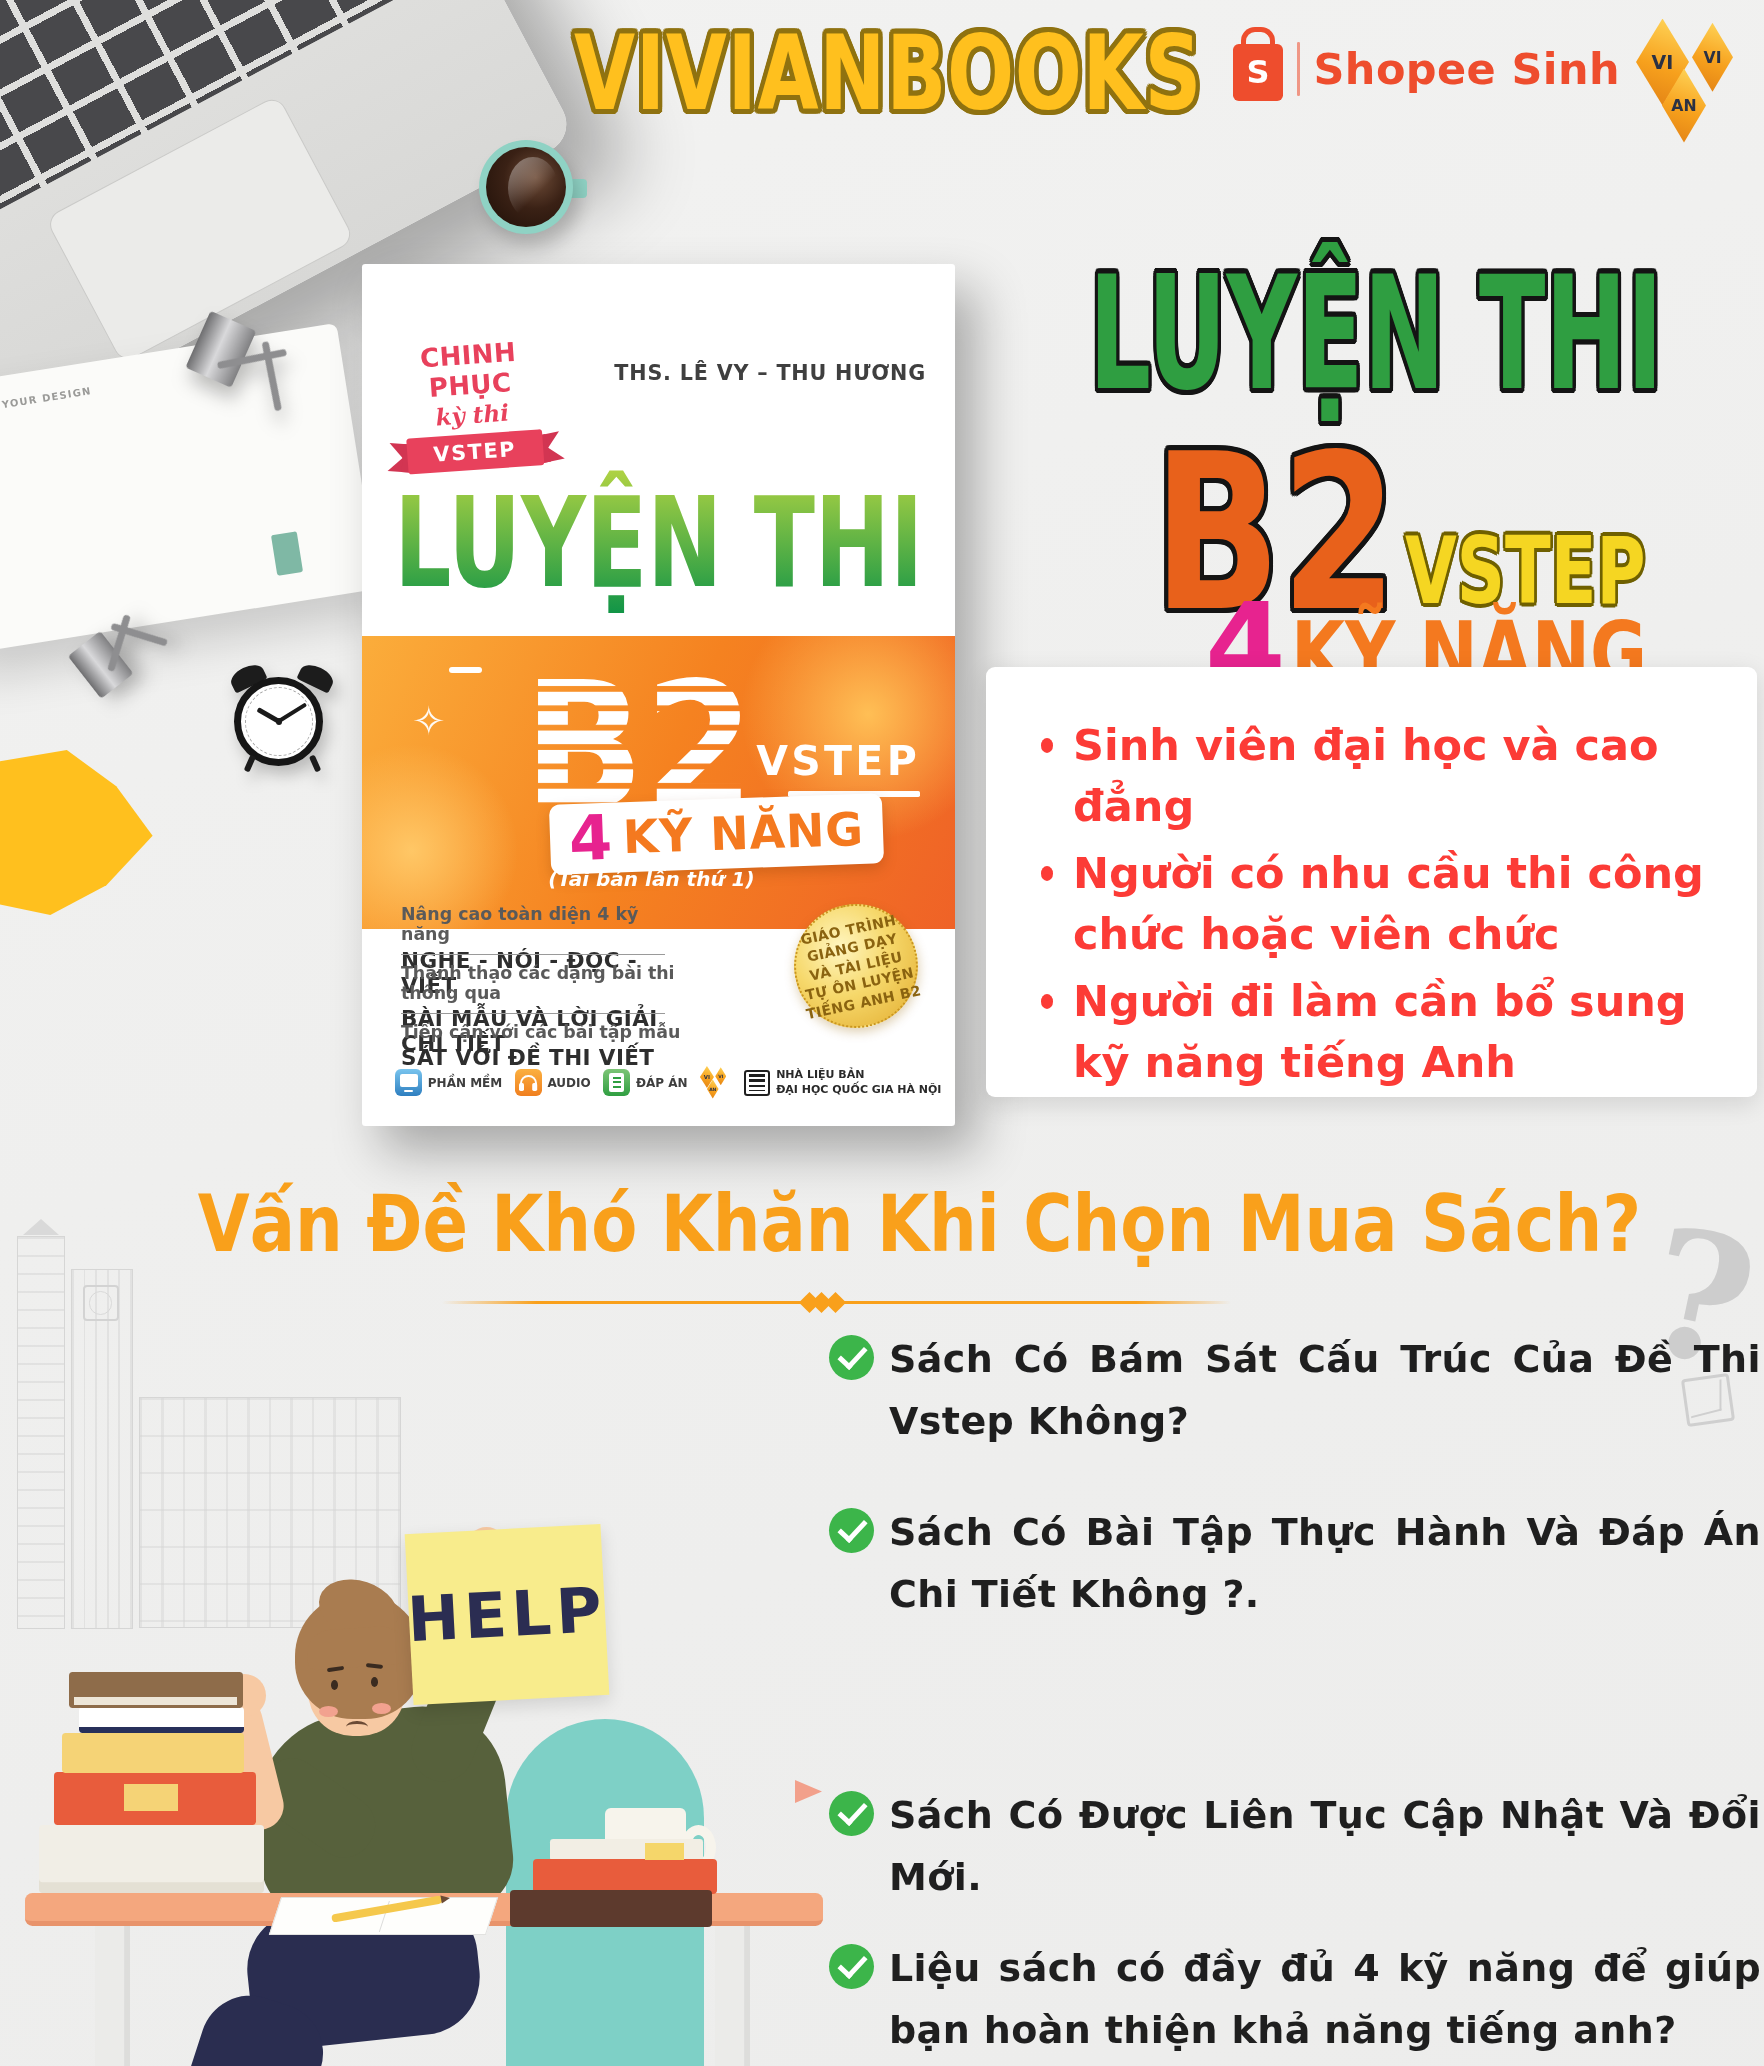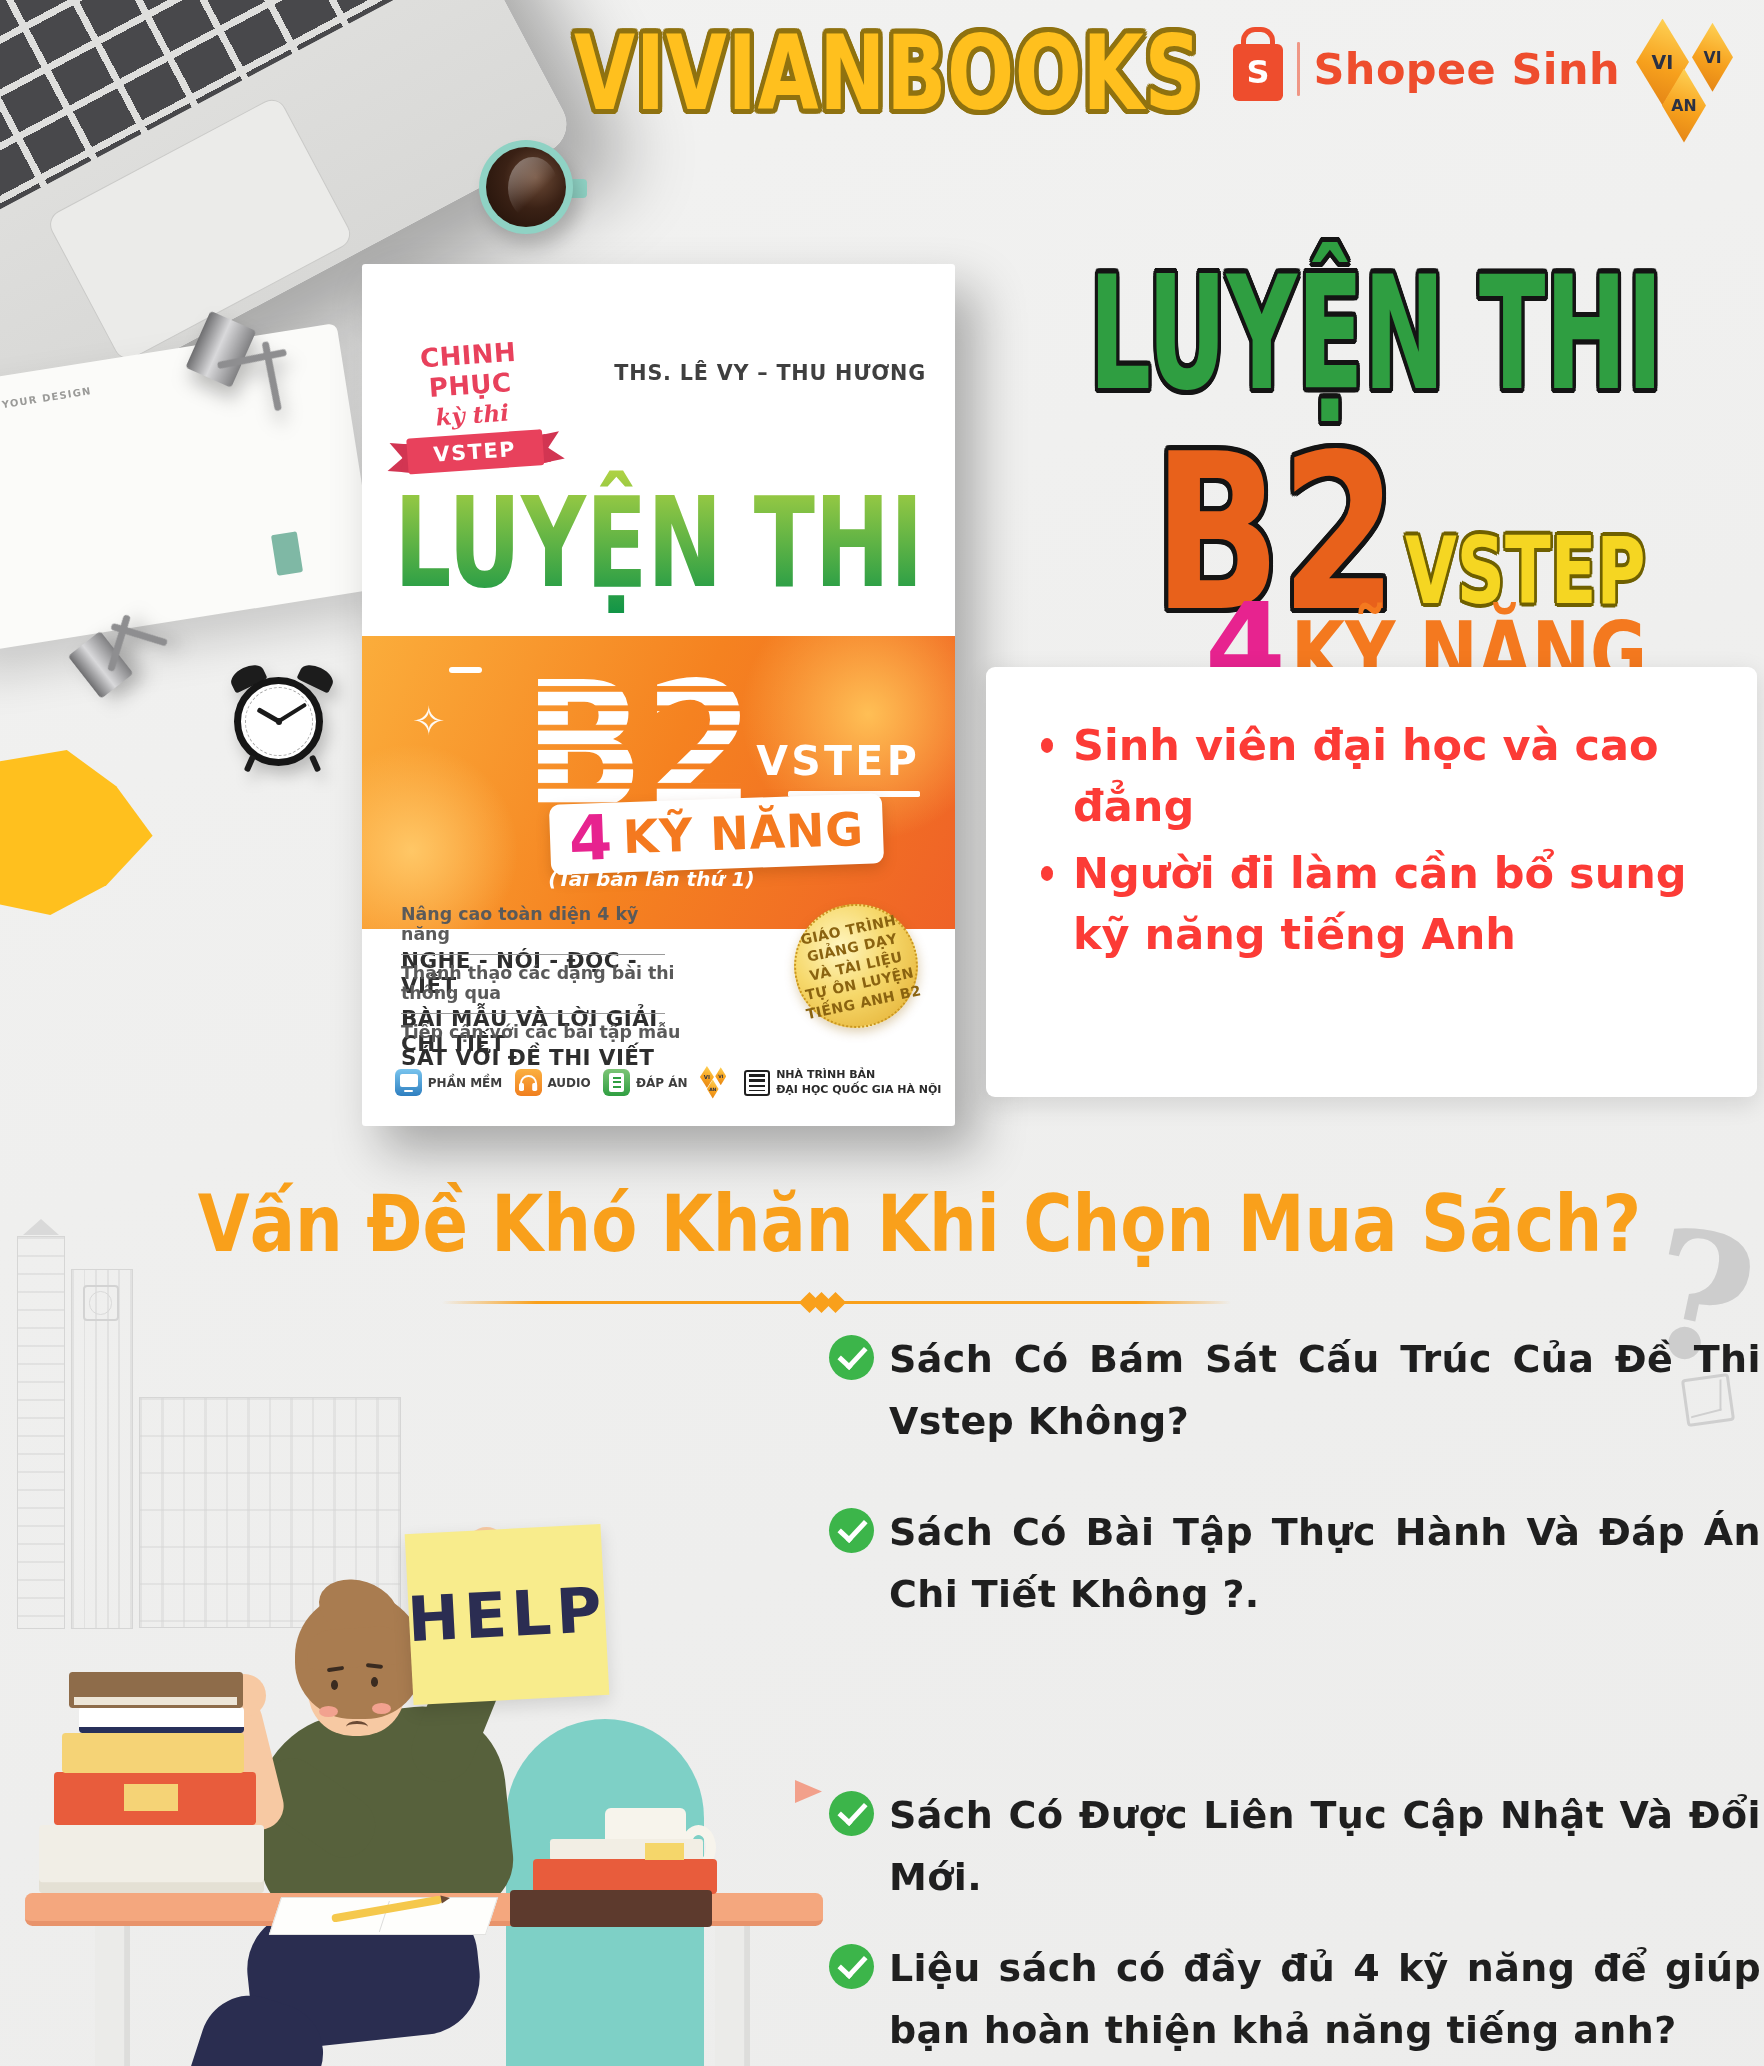--- a/index.html
+++ b/index.html
@@ -432,37 +432,38 @@
           <div class="dm dm2">
               <span>VI</span>
             </div>
           <div class="dm dm3">
               <span>AN</span>
             </div>
         </div>
         <div class="nxb">
           <span class="nxb-logo"></span>
           <div class="nxb-text">
-            <div>NHÀ TRÌNH BẢN</div>
+            <div>NHÀ LIỆU BẢN</div>
             <div>ĐẠI HỌC QUỐC GIA HÀ NỘI</div>
           </div>
         </div>
       </div>
     </div>
   </div>
 
   <div class="abs hero-title ol-black">LUYỆN THI</div>
   <div class="abs hero-b2 ol-black">B2</div>
   <div class="abs hero-vstep ol-olive">VSTEP</div>
   <div class="abs hero-4">4</div>
   <div class="abs hero-kn">KỸ NĂNG</div>
 
   <div class="abs aud-card">
     <ul class="aud-list">
       <li>Sinh viên đại học và cao đẳng</li>
+      <li>Người có nhu cầu thi công chức hoặc viên chức</li>
       <li>Người đi làm cần bổ sung kỹ năng tiếng Anh</li>
     </ul>
   </div>
 
   <div class="abs prob-head">Vấn Đề Khó Khăn Khi Chọn Mua Sách?</div>
   <div class="abs prob-div">
     <div class="line"></div>
       <div class="dd dd1"></div>
       <div class="dd dd2"></div>
       <div class="dd dd3"></div>

